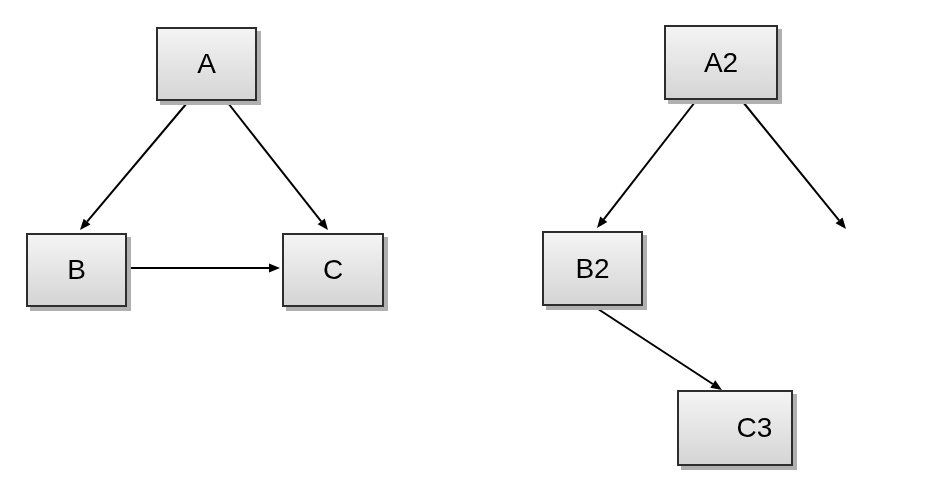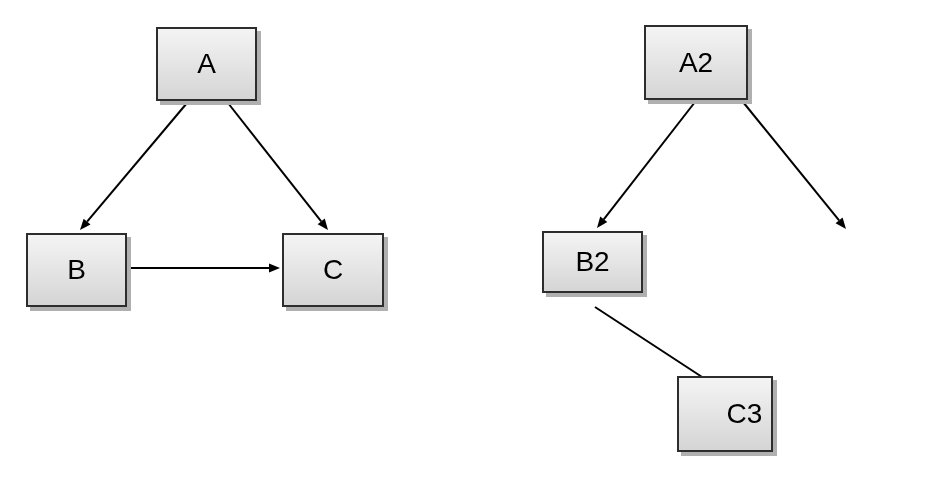--- a/index.html
+++ b/index.html
@@ -68,22 +68,22 @@
     </svg>
 <div class="node" style="left: 156px; top: 27px; width: 101px; height: 74px; border-color: rgb(45, 45, 45); background: linear-gradient(rgb(244, 244, 244), rgb(213, 213, 213)); box-shadow: rgb(176, 176, 176) 4px 4px 0px 0px;">
       <span class="label" style="color: rgb(0, 0, 0);">A</span>
     </div>
     <div class="node" style="left: 26px; top: 233px; width: 101px; height: 74px; border-color: rgb(45, 45, 45); background: linear-gradient(rgb(244, 244, 244), rgb(213, 213, 213)); box-shadow: rgb(176, 176, 176) 4px 4px 0px 0px;">
       <span class="label" style="color: rgb(0, 0, 0);">B</span>
     </div>
     <div class="node" style="left: 282px; top: 233px; width: 102px; height: 74px; border-color: rgb(45, 45, 45); background: linear-gradient(rgb(244, 244, 244), rgb(213, 213, 213)); box-shadow: rgb(176, 176, 176) 4px 4px 0px 0px;">
       <span class="label" style="color: rgb(0, 0, 0);">C</span>
     </div>
-    <div class="node" style="left: 644px; top: 25px; width: 104px; height: 75px; border-color: rgb(45, 45, 45); background: linear-gradient(rgb(244, 244, 244), rgb(213, 213, 213)); box-shadow: rgb(176, 176, 176) 4px 4px 0px 0px;">
+    <div class="node" style="left: 664px; top: 25px; width: 114px; height: 75px; border-color: rgb(45, 45, 45); background: linear-gradient(rgb(244, 244, 244), rgb(213, 213, 213)); box-shadow: rgb(176, 176, 176) 4px 4px 0px 0px;">
       <span class="label" style="color: rgb(0, 0, 0);">A2</span>
     </div>
-    <div class="node" style="left: 542px; top: 231px; width: 101px; height: 62px; border-color: rgb(45, 45, 45); background: linear-gradient(rgb(244, 244, 244), rgb(213, 213, 213)); box-shadow: rgb(176, 176, 176) 4px 4px 0px 0px;">
+    <div class="node" style="left: 542px; top: 231px; width: 101px; height: 75px; border-color: rgb(45, 45, 45); background: linear-gradient(rgb(244, 244, 244), rgb(213, 213, 213)); box-shadow: rgb(176, 176, 176) 4px 4px 0px 0px;">
       <span class="label" style="color: rgb(0, 0, 0);">B2</span>
     </div>
-    <div class="node" style="left: 677px; top: 376px; width: 96px; height: 76px; border-color: rgb(45, 45, 45); background: linear-gradient(rgb(244, 244, 244), rgb(213, 213, 213)); box-shadow: rgb(176, 176, 176) 4px 4px 0px 0px; padding-left: 39px;">
+    <div class="node" style="left: 677px; top: 390px; width: 116px; height: 76px; border-color: rgb(45, 45, 45); background: linear-gradient(rgb(244, 244, 244), rgb(213, 213, 213)); box-shadow: rgb(176, 176, 176) 4px 4px 0px 0px; padding-left: 39px;">
       <span class="label" style="color: rgb(0, 0, 0);">C3</span>
     </div>
   </div>
 
 </body></html>

